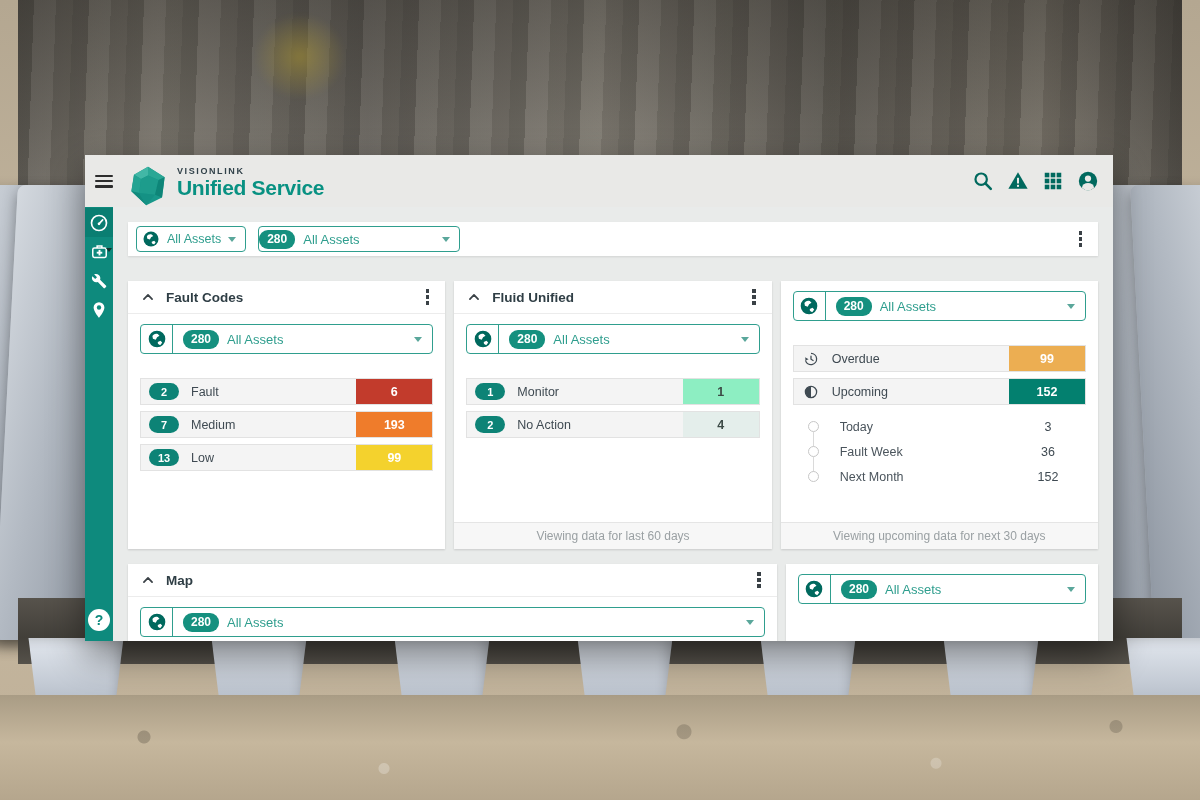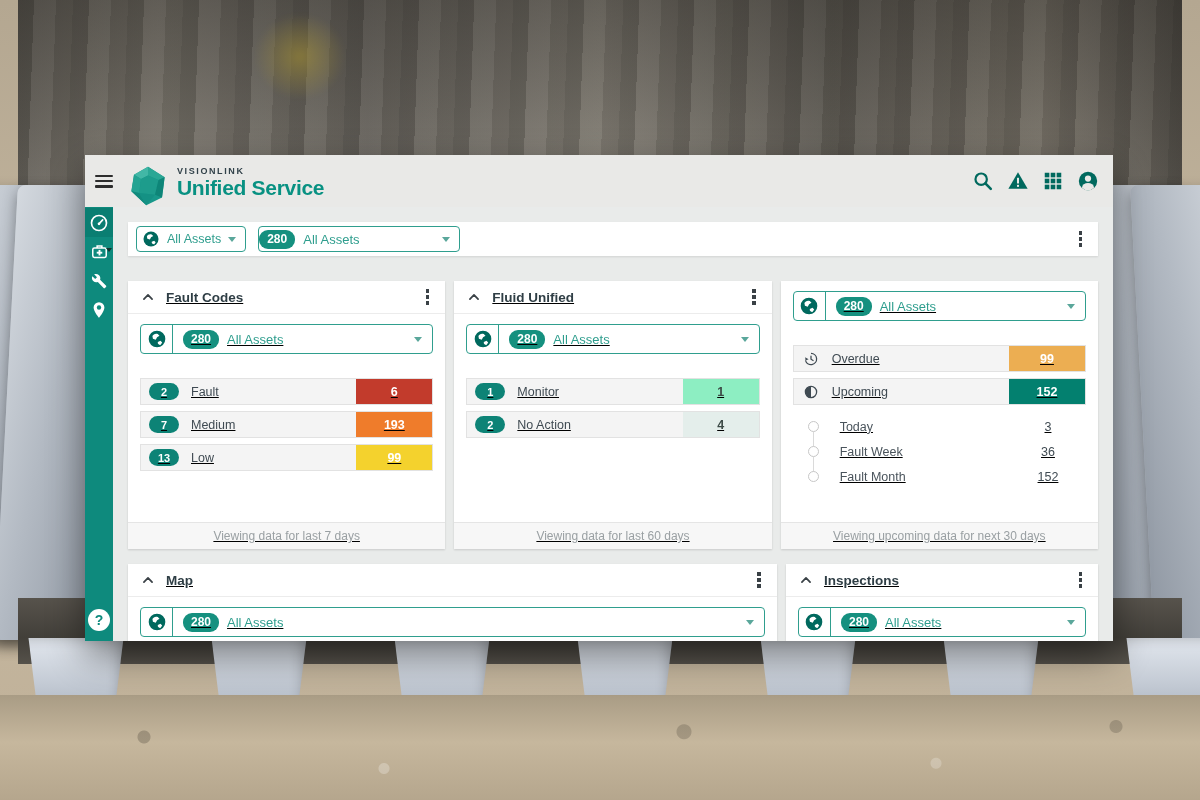--- a/index.html
+++ b/index.html
@@ -97,21 +97,21 @@
     font-weight:bold; padding:2.5px 8px; }
   .dd-label { color:#2f9e8e; font-size:13px; margin-left:8px; white-space:nowrap; }
   .caret { width:0; height:0; border-left:4px solid transparent;
     border-right:4px solid transparent; border-top:5px solid #5aa79b; }
   .caret.auto { margin-left:auto; }
   .kebab { margin-left:auto; display:flex; flex-direction:column; gap:2.5px;
     padding:4px 6px; cursor:pointer; }
   .kebab i { width:3.5px; height:3.5px; background:#3a4146; display:block; }
 
   
-  .cards-row { display:flex; gap:9px; margin-top:25px;text-decoration:underline; }
+  .cards-row { display:flex; gap:9px; margin-top:25px; }
   .cards-row.row2 { margin-top:15px; }
   .card { background:#ffffff; box-shadow:0 1px 2px rgba(0,0,0,.14);
     display:flex; flex-direction:column; flex:1; min-width:0; }
   .cards-row.row1 .card { height:268px; }
   .cards-row.row2 .card { height:170px; }
   .card.span2 { flex:2.08; }
   .card-header { flex:0 0 33px; display:flex; align-items:center; gap:11px;
     padding:0 10px 0 13px; border-bottom:1px solid #ececec; }
   .chev { width:14px; height:14px; color:#3a4146; cursor:pointer; flex:0 0 14px; }
   .card-title { font-size:13.5px; font-weight:bold; color:#2f3e45; }
@@ -367,21 +367,20 @@
                 <span class="row-label">Medium</span>
                 <span class="row-value" style="background-color: rgb(239, 124, 43); color: rgb(255, 255, 255);">193</span>
               </div>
               <div class="status-row">
                 <span class="badge">13</span>
                 <span class="row-label">Low</span>
                 <span class="row-value" style="background-color: rgb(244, 210, 45); color: rgb(255, 255, 255);">99</span>
               </div>
             </div>
           </div>
-          <div class="card-footer">Viewing data for last 7 days</div>
         </div>
 
         <div class="card">
           <div class="card-header">
             <svg class="chev">
                 <use href="#sym-chevron-up"></use>
               </svg>
             <span class="card-title">Fluid Unified</span>
             <div class="kebab">
                 <i></i>
@@ -450,21 +449,21 @@
                 <span class="tl-label">Today</span>
                 <span class="tl-value">3</span>
               </div>
               <div class="tl-row">
                 <span class="tl-dot"></span>
                 <span class="tl-label">Fault Week</span>
                 <span class="tl-value">36</span>
               </div>
               <div class="tl-row">
                 <span class="tl-dot"></span>
-                <span class="tl-label">Fault Month</span>
+                <span class="tl-label">Next Month</span>
                 <span class="tl-value">152</span>
               </div>
             </div>
           </div>
           <div class="card-footer">Viewing upcoming data for next 30 days</div>
         </div>
       </div>
 
       <div class="cards-row row2">
         <div class="card span2">
@@ -487,31 +486,20 @@
                   </svg>
               </span>
               <span class="pill">280</span>
               <span class="dd-label">All Assets</span>
               <span class="caret"></span>
             </div>
           </div>
         </div>
 
         <div class="card">
-          <div class="card-header">
-            <svg class="chev">
-                <use href="#sym-chevron-up"></use>
-              </svg>
-            <span class="card-title">Inspections</span>
-            <div class="kebab">
-                <i></i>
-                <i></i>
-                <i></i>
-              </div>
-          </div>
           <div class="card-body">
             <div class="asset-dd">
               <span class="globe-box">
                 <svg width="20" height="20">
                     <use href="#sym-globe"></use>
                   </svg>
               </span>
               <span class="pill">280</span>
               <span class="dd-label">All Assets</span>
               <span class="caret"></span>

